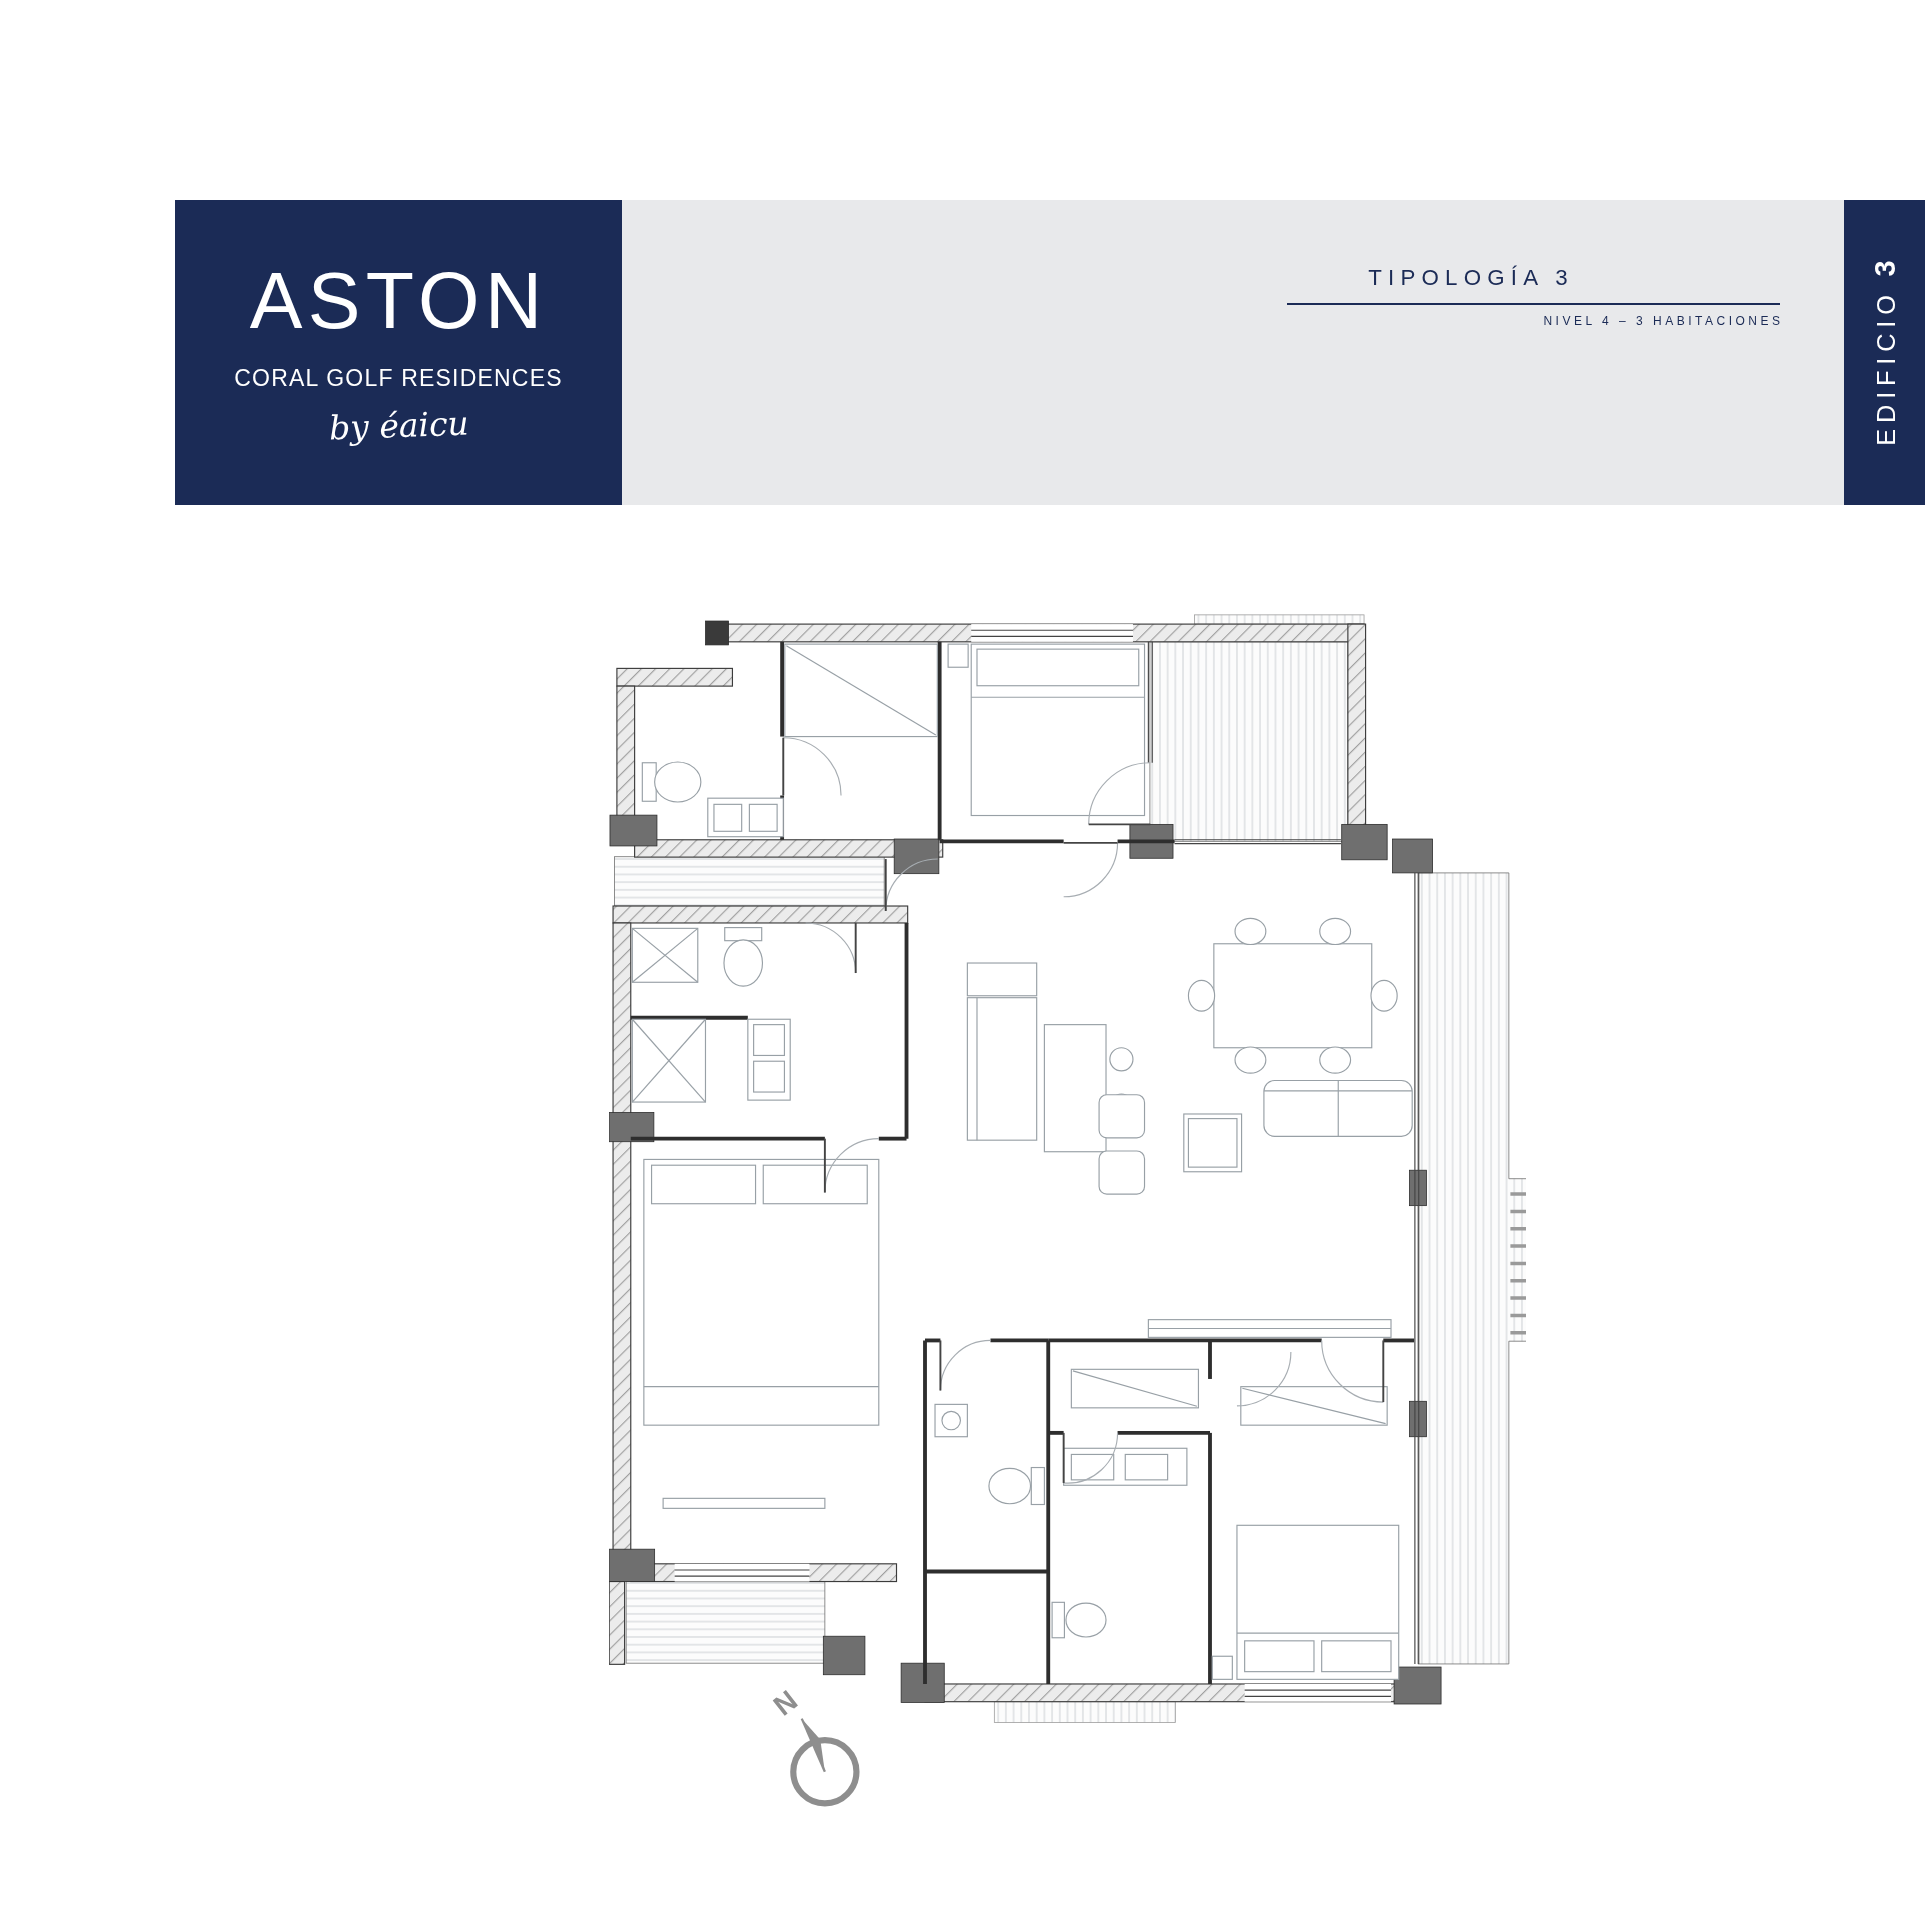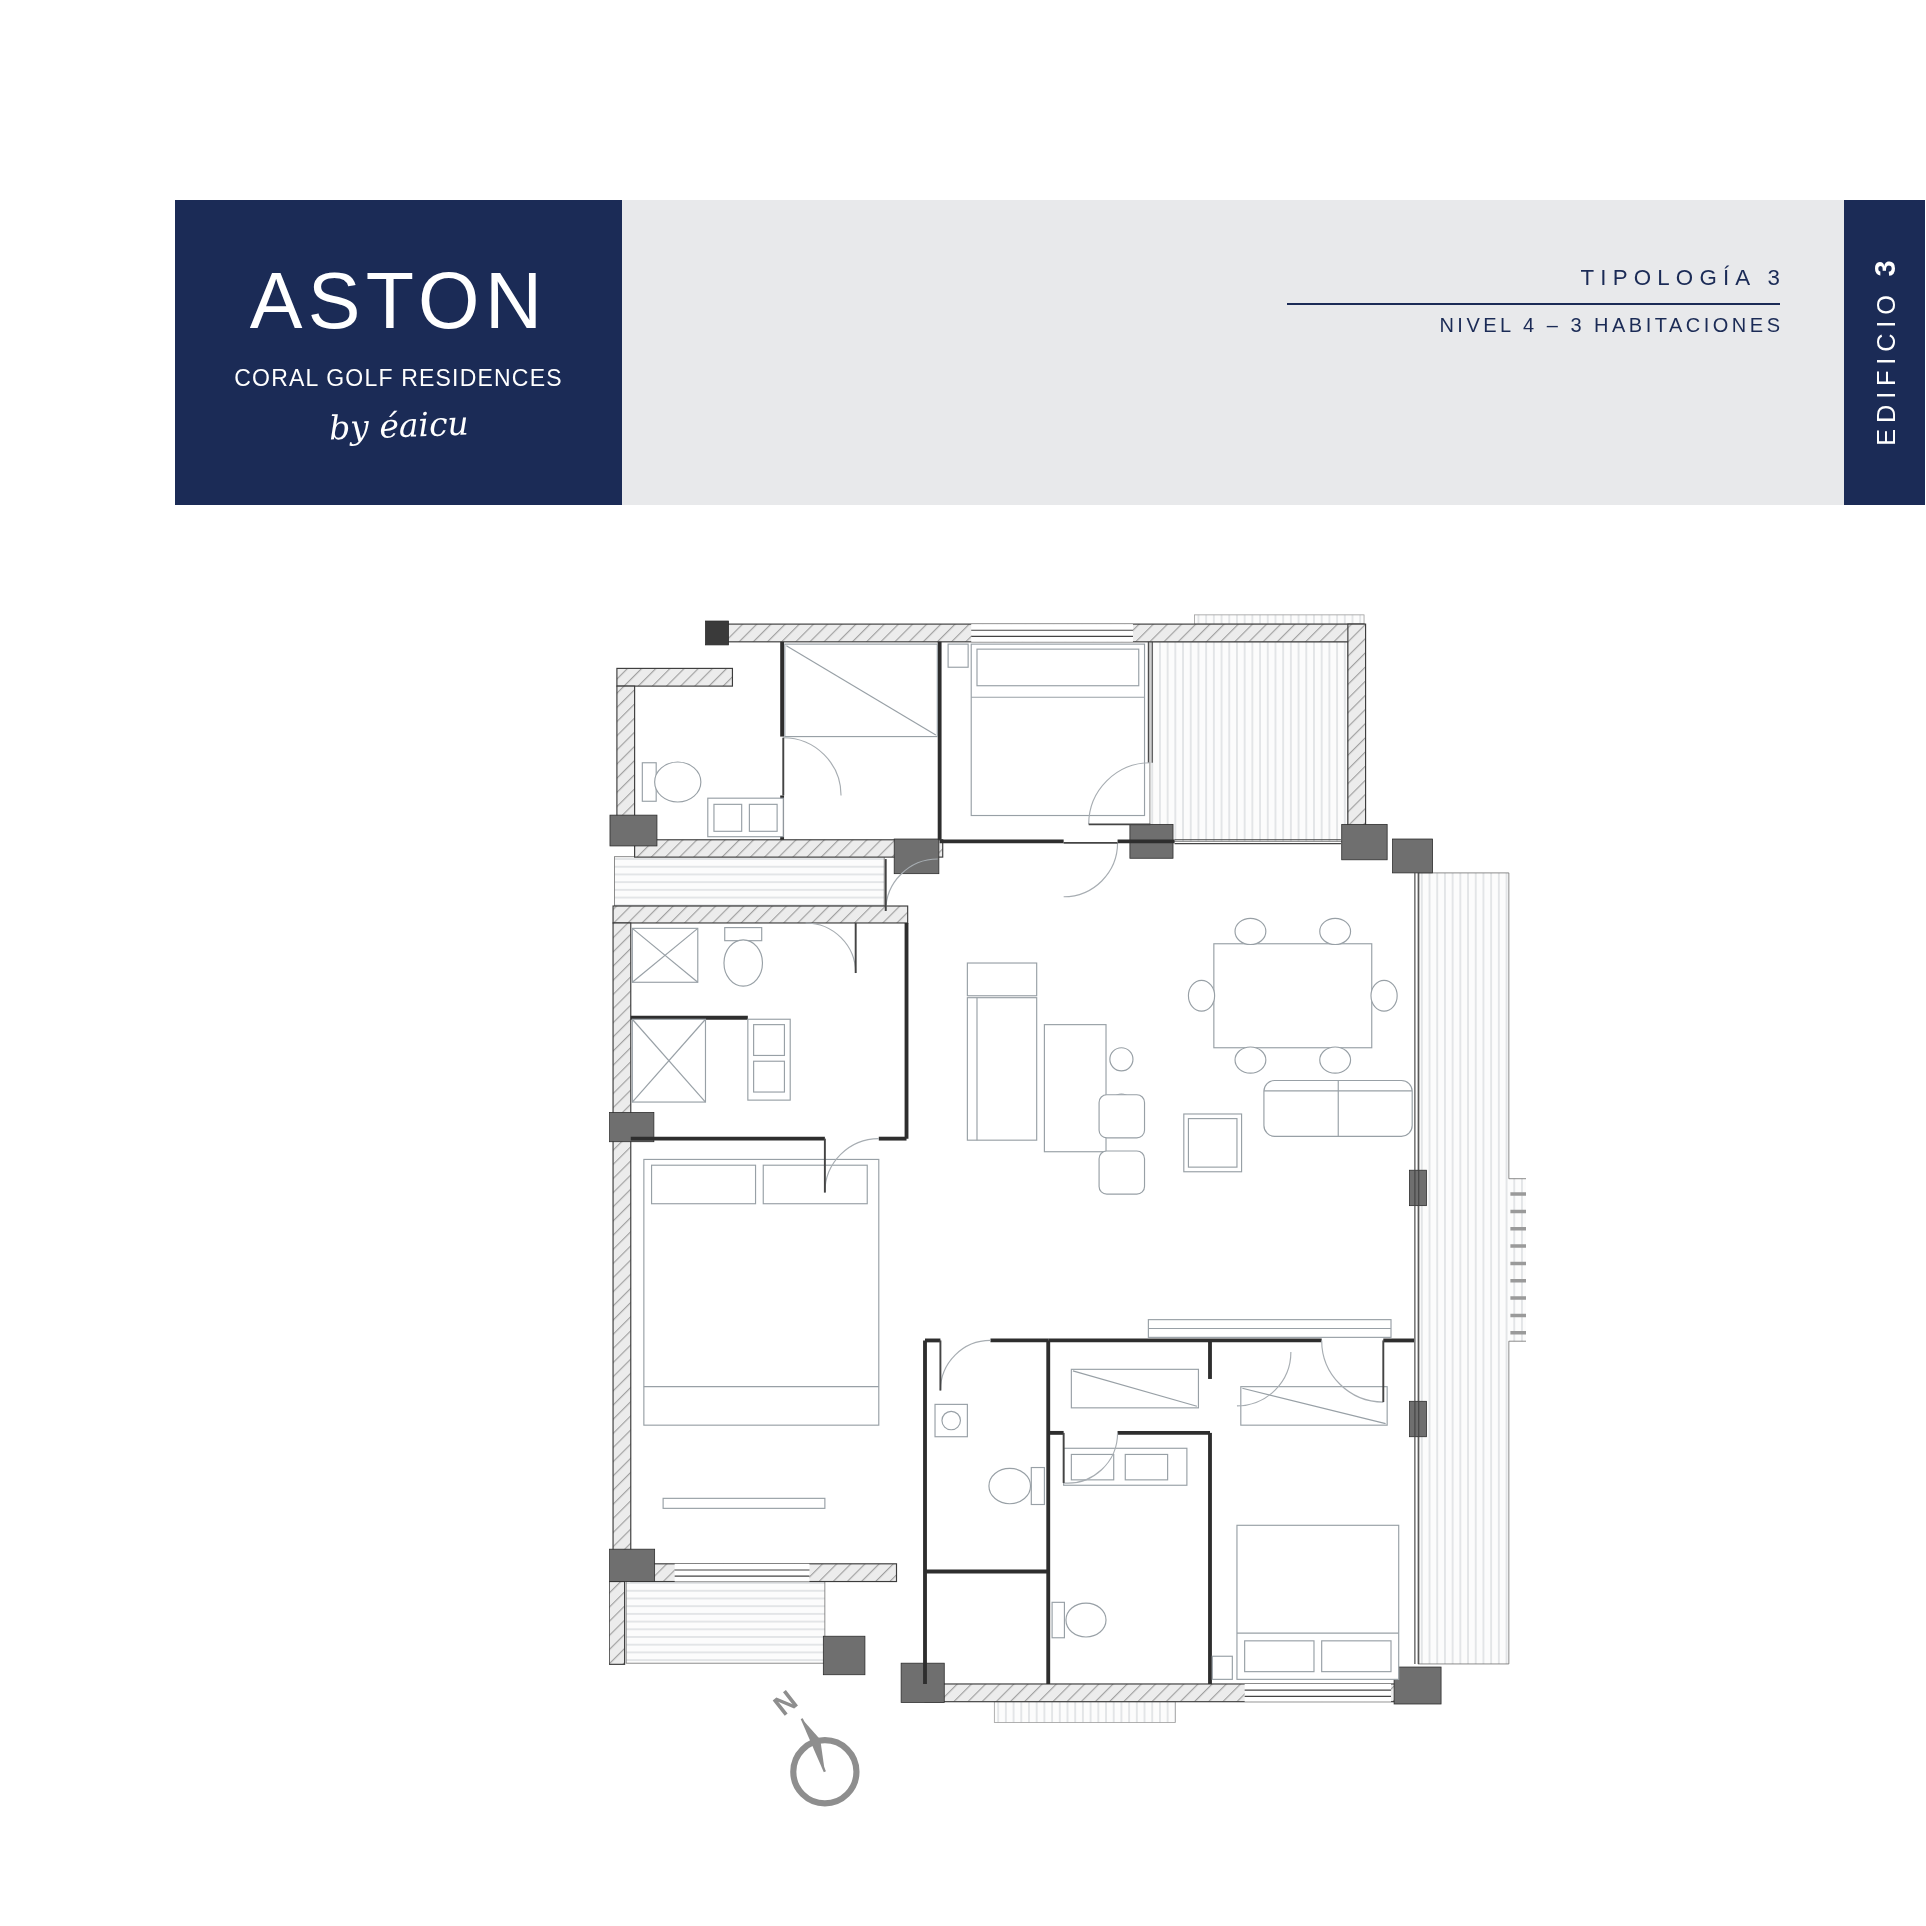--- a/index.html
+++ b/index.html
@@ -9,25 +9,25 @@
 
   
   #logo-box{left:175px;top:200px;width:447px;height:305px;background:#1B2B56;color:#fff;
             display:flex;flex-direction:column;align-items:center;justify-content:center;}
   #logo-brand{font-size:79px;font-weight:400;letter-spacing:5.4px;line-height:1;}
   #logo-sub{font-size:23px;letter-spacing:1.2px;margin-top:25px;}
   #logo-by{font-family:"DejaVu Serif",serif;font-style:italic;font-size:33px;margin-top:14px;transform:rotate(-2deg);}
 
   #band{left:622px;top:200px;width:1222px;height:305px;background:#E8E9EB;}
   #title-block{left:1156px;top:265px;width:624px;text-align:right;color:#1B2B56;}
-  #typology{font-size:22.3px;letter-spacing:6.2px;margin-right:-6.2px;}
+  #typology{font-size:22.3px;letter-spacing:6.2px;margin-right:-6.2px;text-align:center;}
   #apt-line{margin-top:15.4px;display:flex;justify-content:flex-end;align-items:baseline;gap:17.7px;
             font-size:49px;font-weight:bold;}
   #title-rule{height:1.5px;background:#1B2B56;margin:12.3px 0 9.2px auto;width:493px;}
-  #level-info{font-size:20px;letter-spacing:3.5px;margin-right:-3.5px;}
+  #level-info{font-size:12px;letter-spacing:3.5px;margin-right:-3.5px;}
 
   #edificio-strip{left:1844px;top:200px;width:81px;height:305px;background:#1B2B56;}
   #edificio-text{position:absolute;left:50%;top:50%;transform:translate(-50%,-50%) rotate(-90deg);
                  white-space:nowrap;color:#fff;font-size:25.4px;letter-spacing:5.8px;}
   #edificio-text b{font-size:29px;letter-spacing:0;}
 
   
   #plan{left:609px;top:601px;width:917px;height:1217px;}
 </style>
 </head>

